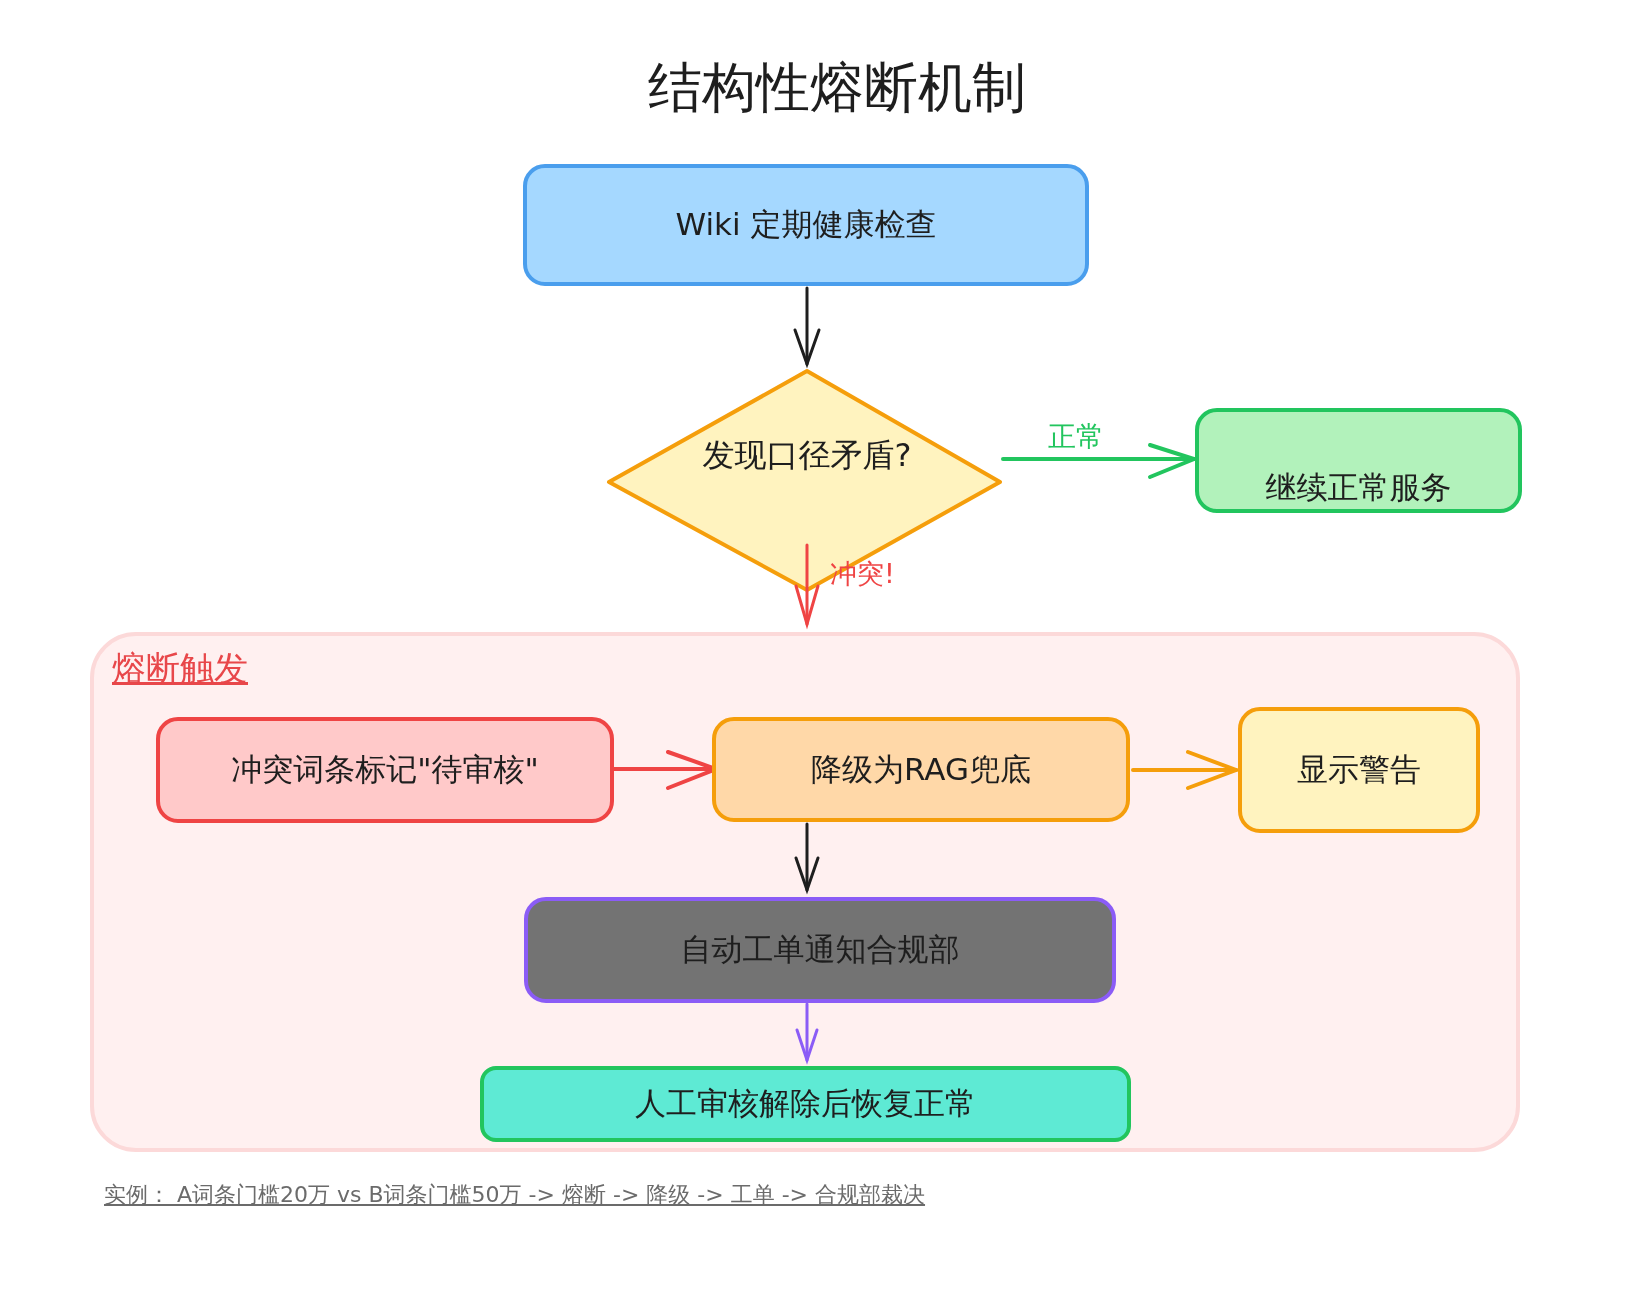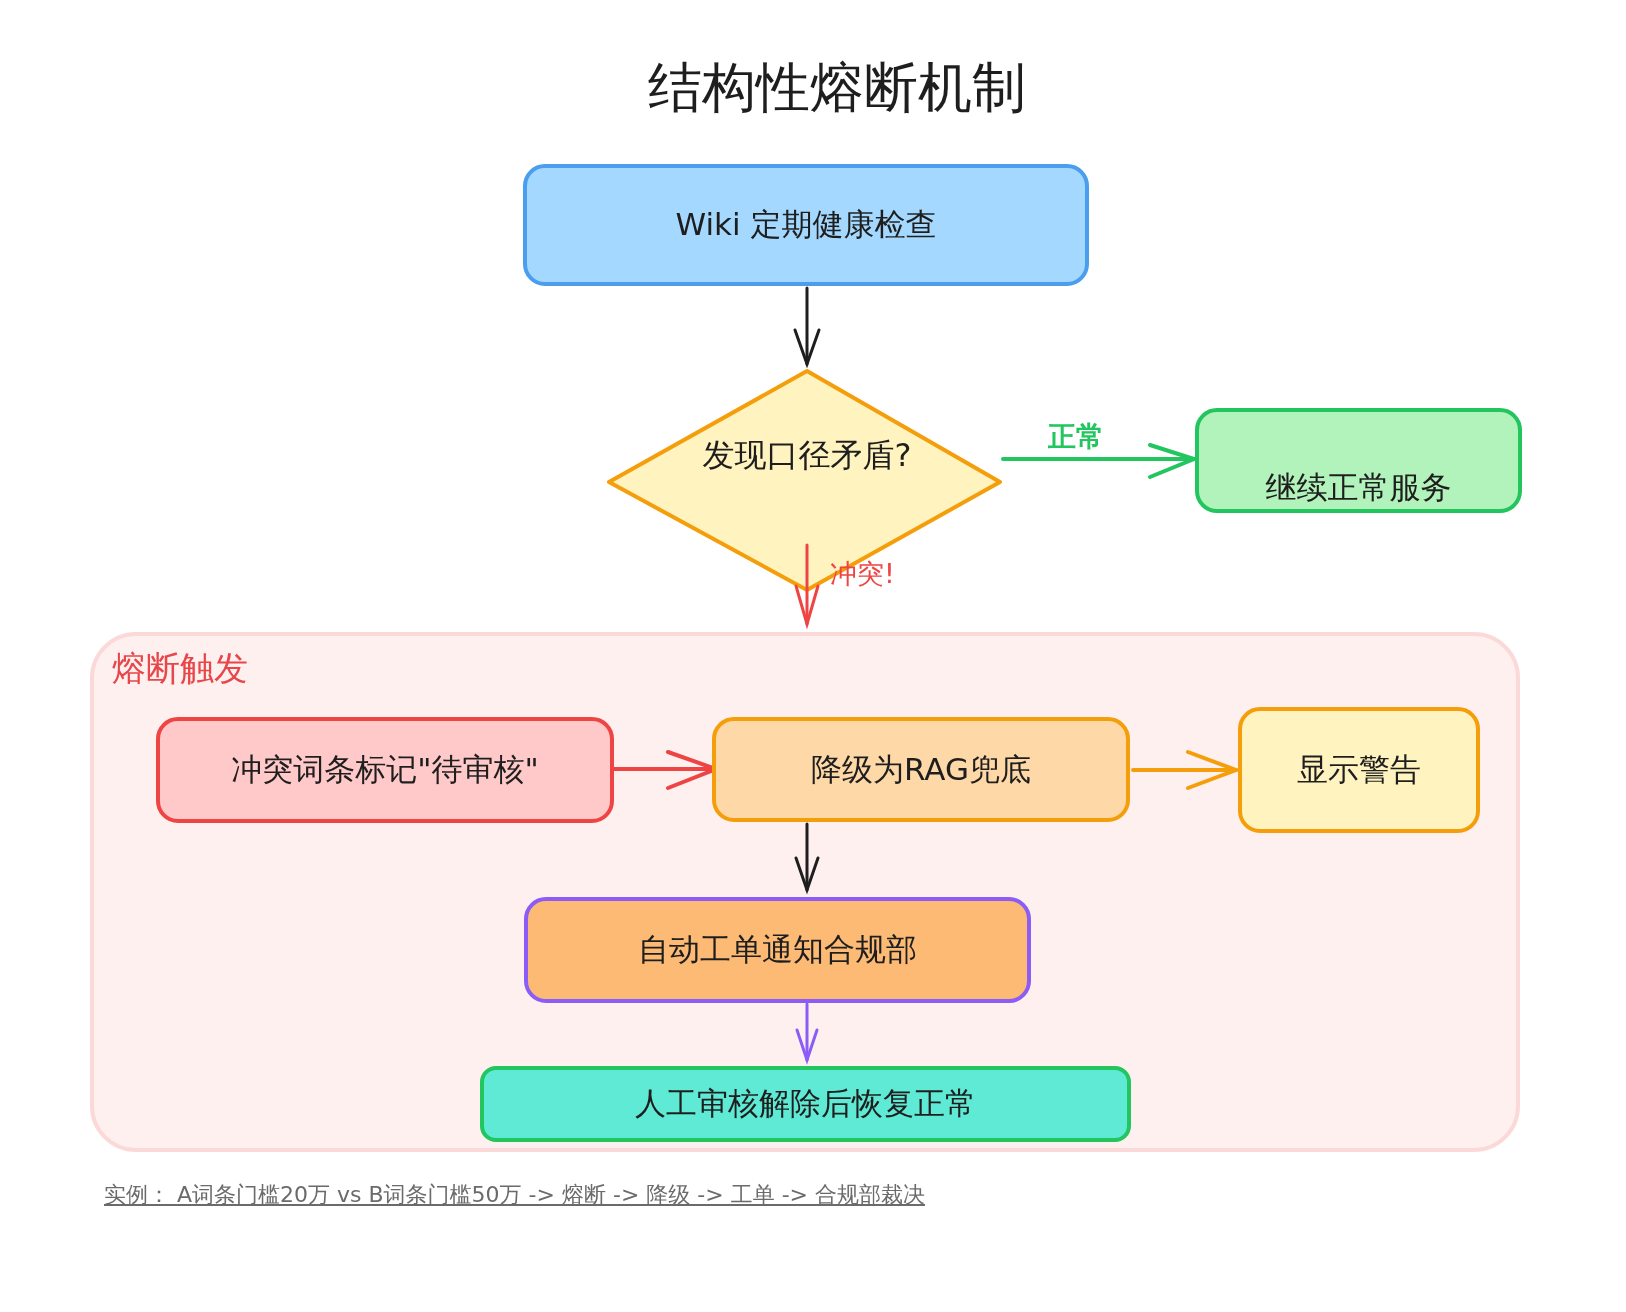--- a/index.html
+++ b/index.html
@@ -5,21 +5,21 @@
     html, body { margin: 0; padding: 0; background: #ffffff; }
     body { width: 1626px; height: 1312px; position: relative; overflow: hidden;
            font-family: "DejaVu Sans", "Liberation Sans", sans-serif; color: #1e1e1e; }
     .abs { position: absolute; }
     #title { left: 0; width: 1626px; top: 52px; text-align: center; font-size: 54px; color: #1e1e1e; padding-left: 24px; }
     .node { position: absolute; box-sizing: border-box; border-width: 4px; border-style: solid;
             border-radius: 22px; display: flex; align-items: center; justify-content: center;
             font-size: 31px; color: #1e1e1e; text-align: center; }
     #container { left: 90px; top: 632px; width: 1430px; height: 520px; background: #fff0f0;
                  border: 4px solid #fcd9d9; border-radius: 46px; box-sizing: border-box; }
-    #container-label { left: 112px; top: 646px; font-size: 34px; color: #e8474a; }
+    #container-label { left: 112px; top: 646px; font-size: 34px; color: #e8474a; text-decoration: underline; }
     #caption { left: 104px; top: 1180px; font-size: 22px; color: #6b6b6b; white-space: pre; text-decoration: underline; }
     #diamond-text { left: 690px; top: 432px; width: 234px; text-align: center; font-size: 32px; line-height: 46px; color: #1e1e1e; }
     .edge-label { position: absolute; font-size: 28px; }
     svg#edges { position: absolute; left: 0; top: 0; width: 1626px; height: 1312px; pointer-events: none; }
   </style>
 </head>
 <body>
 
 <div id="title" class="abs">结构性熔断机制</div>
 
@@ -65,40 +65,40 @@
     <polyline points="797,1030 807,1060 817,1030"></polyline>
   </g>
 </svg>
 
 <div class="node" style="left:523px; top:164px; width:566px; height:122px; background:#a5d8ff; border-color:#4a9eed;">
   <span>Wiki 定期健康检查</span>
 </div>
 
 <div id="diamond-text" class="abs">发现口径矛盾?</div>
 
-<div class="edge-label" style="left:1048px; top:418px; color:#22c55e;font-weight:bold;">正常</div>
+<div class="edge-label" style="left:1048px; top:418px; color:#22c55e;">正常</div>
 <div class="edge-label" style="left:830px; top:556px; color:#ef4444; font-size:27px;">冲突!</div>
 
 <div class="node" style="left:1195px; top:408px; width:327px; height:105px; background:#b2f2bb; border-color:#22c55e;align-items:flex-end;">
   <span>继续正常服务</span>
 </div>
 
 <div class="node" style="left:156px; top:717px; width:458px; height:106px; background:#ffc9c9; border-color:#ef4444;">
   <span>冲突词条标记"待审核"</span>
 </div>
 
 <div class="node" style="left:712px; top:717px; width:418px; height:105px; background:#ffd8a8; border-color:#f59e0b;">
   <span>降级为RAG兜底</span>
 </div>
 
 <div class="node" style="left:1238px; top:707px; width:242px; height:126px; background:#fff3bf; border-color:#f59e0b;">
   <span>显示警告</span>
 </div>
 
-<div class="node" style="left:524px; top:897px; width:507px; height:106px; background:#fdba74; border-color:#8b5cf6;">
+<div class="node" style="left:524px; top:897px; width:592px; height:106px; background:#737373; border-color:#8b5cf6;">
   <span>自动工单通知合规部</span>
 </div>
 
 <div class="node" style="left:480px; top:1066px; width:651px; height:76px; background:#5eead4; border-color:#22c55e; border-radius:16px;">
   <span>人工审核解除后恢复正常</span>
 </div>
 
 <div id="caption" class="abs">实例： A词条门槛20万 vs B词条门槛50万 -&gt; 熔断 -&gt; 降级 -&gt; 工单 -&gt; 合规部裁决</div>
 
 </body></html>

